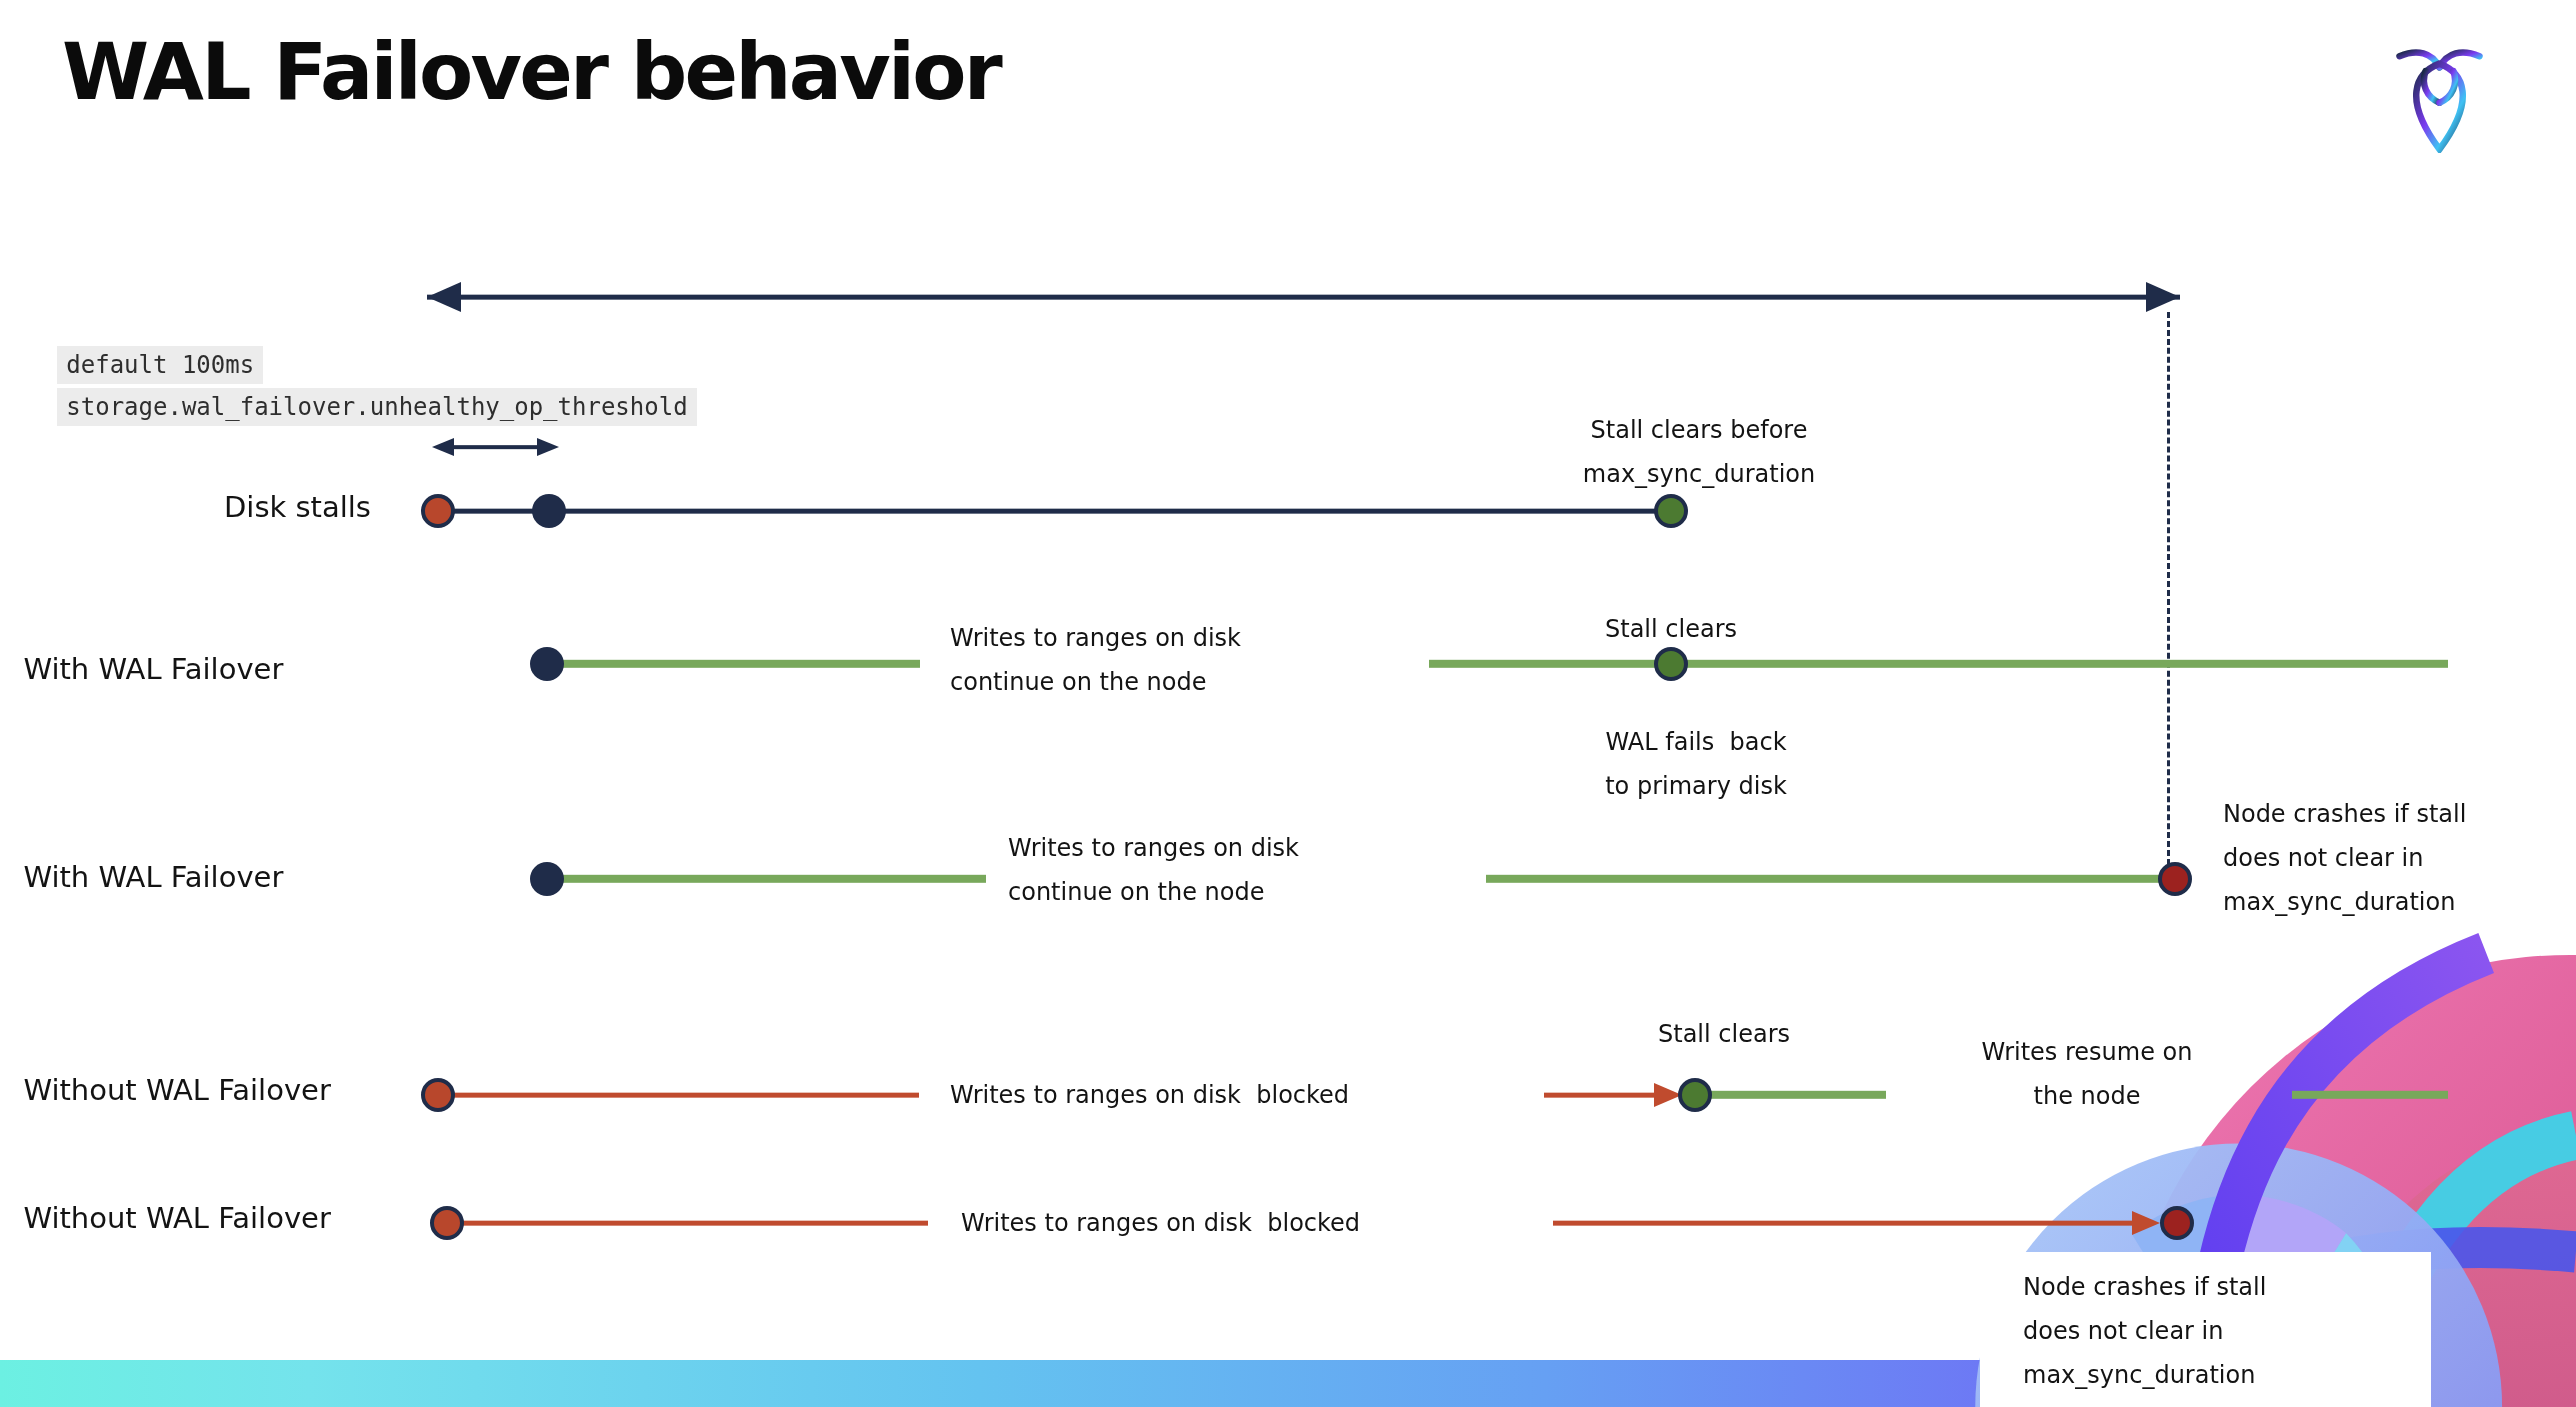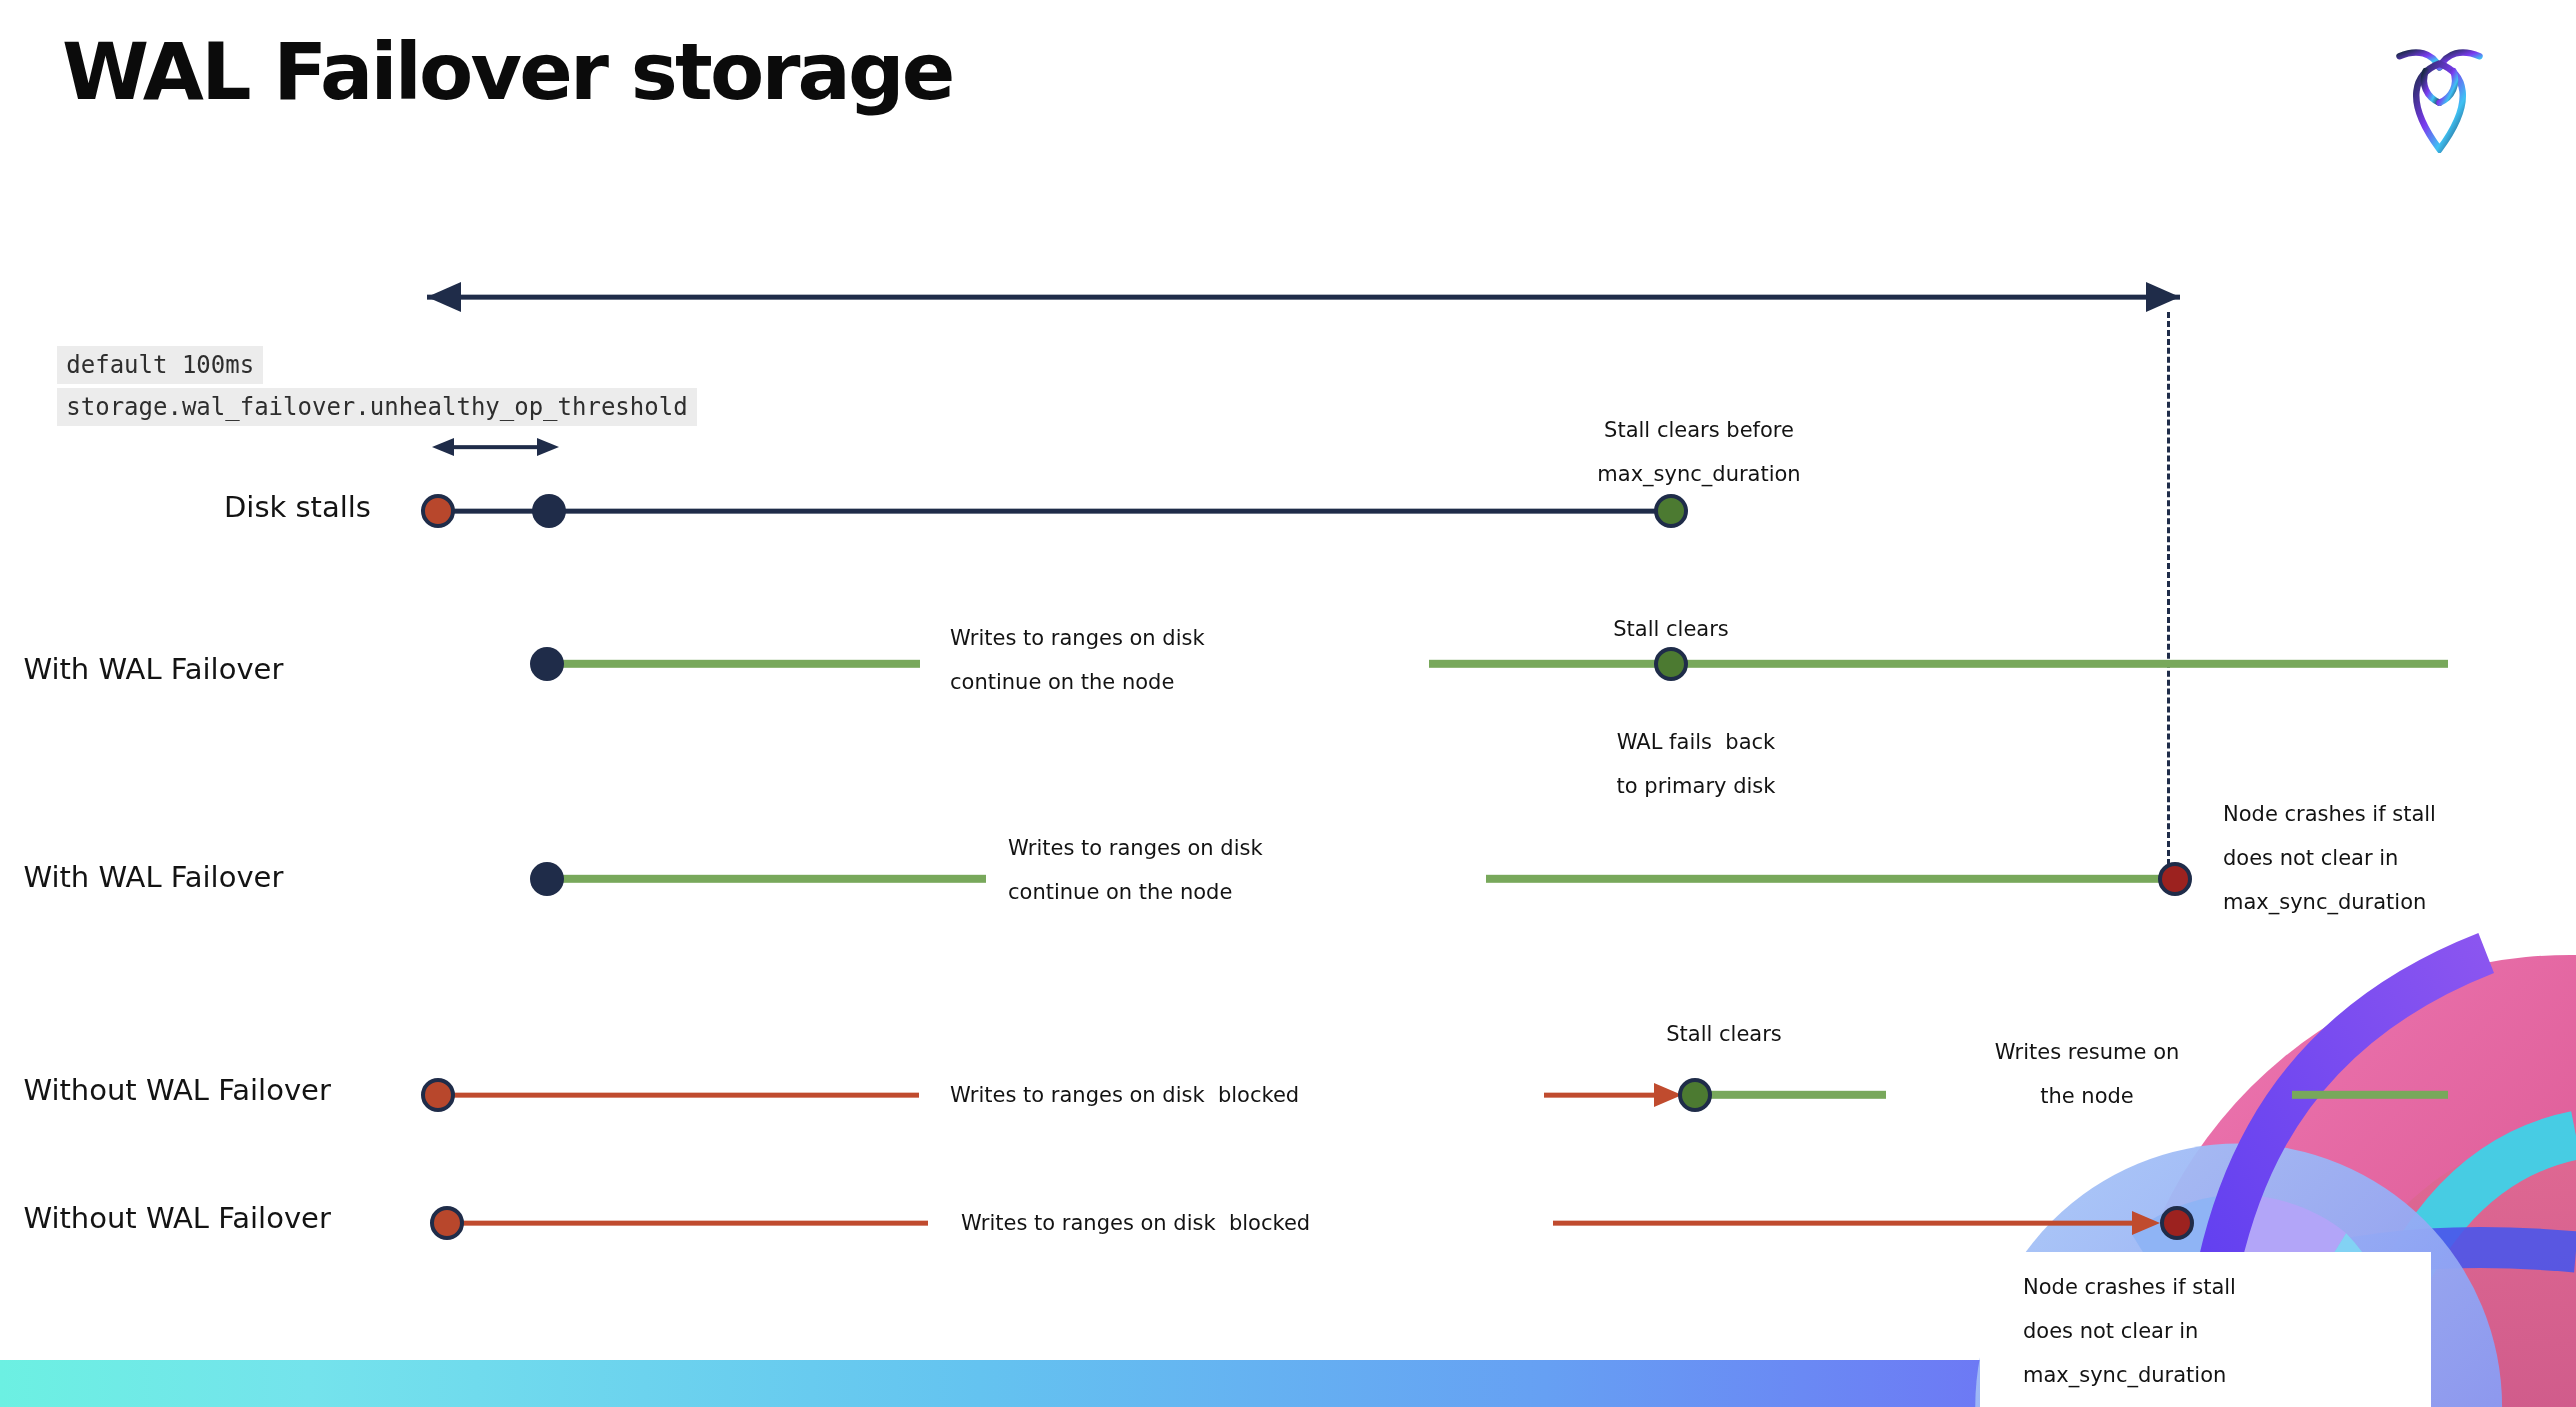--- a/index.html
+++ b/index.html
@@ -28,21 +28,21 @@
        transform:translate(-50%,-50%);box-sizing:border-box;z-index:3;}
   .dot-navy{background:#1f2c49;}
   .dot-red{background:#b8472c;border:4.7px solid #1f2c49;}
   .dot-green{background:#4c7a31;border:4.7px solid #1f2c49;}
   .dot-crash{background:#9c221f;border:4.7px solid #1f2c49;}
 
   .dashed-v{position:absolute;width:0;border-left:3.7px dashed #1f2c49;z-index:2;}
 
   
   .row-label{position:absolute;font-size:29px;white-space:pre;z-index:3;}
-  .note{position:absolute;font-size:21px;line-height:44px;white-space:pre-wrap;z-index:3;}
+  .note{position:absolute;font-size:24px;line-height:44px;white-space:pre-wrap;z-index:3;}
   .note-c{text-align:center;transform:translateX(-50%);}
 
   
   .chips{position:absolute;display:flex;flex-direction:column;align-items:flex-start;gap:4.7px;z-index:3;
          font-family:"DejaVu Sans Mono","Liberation Mono",monospace;font-size:24px;color:#2e2e2e;}
   .chips span{display:inline-block;background:#ececec;padding:2.8px 9.3px;line-height:32px;}
 
   .crash-box{position:absolute;left:1980px;top:1252px;width:451px;height:155px;background:#ffffff;z-index:4;}
   .crash-box .note{position:absolute;left:43px;top:13px;}
 
@@ -50,21 +50,21 @@
     background:linear-gradient(90deg,#6cf0e2 0%,#74e3ec 12%,#64c3f0 38%,#66a0f3 60%,#6e72f5 80%,#5a45ef 100%);}
 
   .brand-art{position:absolute;left:1963px;top:925px;width:613px;height:482px;z-index:2;}
   .logo{position:absolute;left:2393px;top:45px;width:93px;height:108px;z-index:3;}
 </style>
 </head>
 <body>
 
 <div class="canvas">
 
-  <div class="title">WAL Failover storage</div>
+  <div class="title">WAL Failover behavior</div>
 
   <svg class="logo" viewBox="0 0 100 116">
     <defs>
       <linearGradient id="lg" x1="0" y1="0" x2="1" y2="1">
         <stop offset="0" stop-color="#1a2947"></stop>
         <stop offset="0.45" stop-color="#7a3bf0"></stop>
         <stop offset="0.72" stop-color="#3fc2f4"></stop>
         <stop offset="1" stop-color="#1b2a4a"></stop>
       </linearGradient>
     </defs>

